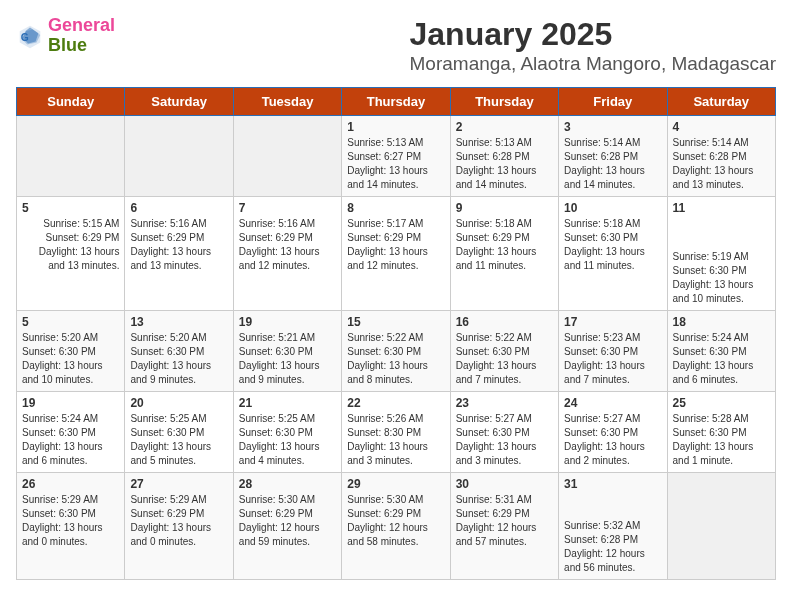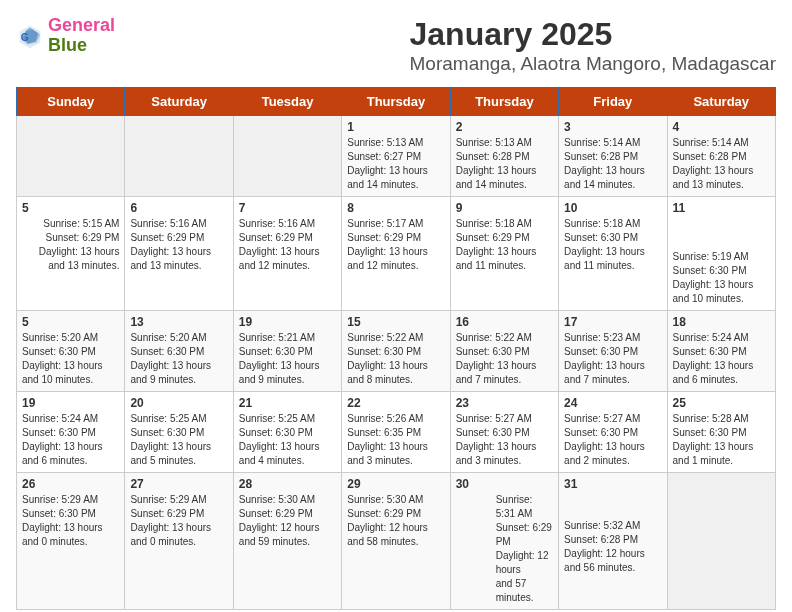--- a/index.html
+++ b/index.html
@@ -276,21 +276,21 @@
         <td>
           <span class="day-number">21</span>
           <div class="day-info" style="white-space: pre-line;">Sunrise: 5:25 AM
 Sunset: 6:30 PM
 Daylight: 13 hours
 and 4 minutes.</div>
         </td>
         <td>
           <span class="day-number">22</span>
           <div class="day-info" style="white-space: pre-line;">Sunrise: 5:26 AM
-Sunset: 6:35 PM
+Sunset: 8:30 PM
 Daylight: 13 hours
 and 3 minutes.</div>
         </td>
         <td>
           <span class="day-number">23</span>
           <div class="day-info" style="white-space: pre-line;">Sunrise: 5:27 AM
 Sunset: 6:30 PM
 Daylight: 13 hours
 and 3 minutes.</div>
         </td>
@@ -333,21 +333,21 @@
         </td>
         <td>
           <span class="day-number">29</span>
           <div class="day-info" style="white-space: pre-line;">Sunrise: 5:30 AM
 Sunset: 6:29 PM
 Daylight: 12 hours
 and 58 minutes.</div>
         </td>
         <td>
           <span class="day-number">30</span>
-          <div class="day-info" style="white-space: pre-line; margin-left: 40px;">Sunrise: 5:31 AM
+          <div class="day-info" style="white-space: pre-line;">Sunrise: 5:31 AM
 Sunset: 6:29 PM
 Daylight: 12 hours
 and 57 minutes.</div>
         </td>
         <td>
           <span class="day-number">31</span>
           <div class="day-info" style="white-space: pre-line; margin-top: 28px;">Sunrise: 5:32 AM
 Sunset: 6:28 PM
 Daylight: 12 hours
 and 56 minutes.</div>

